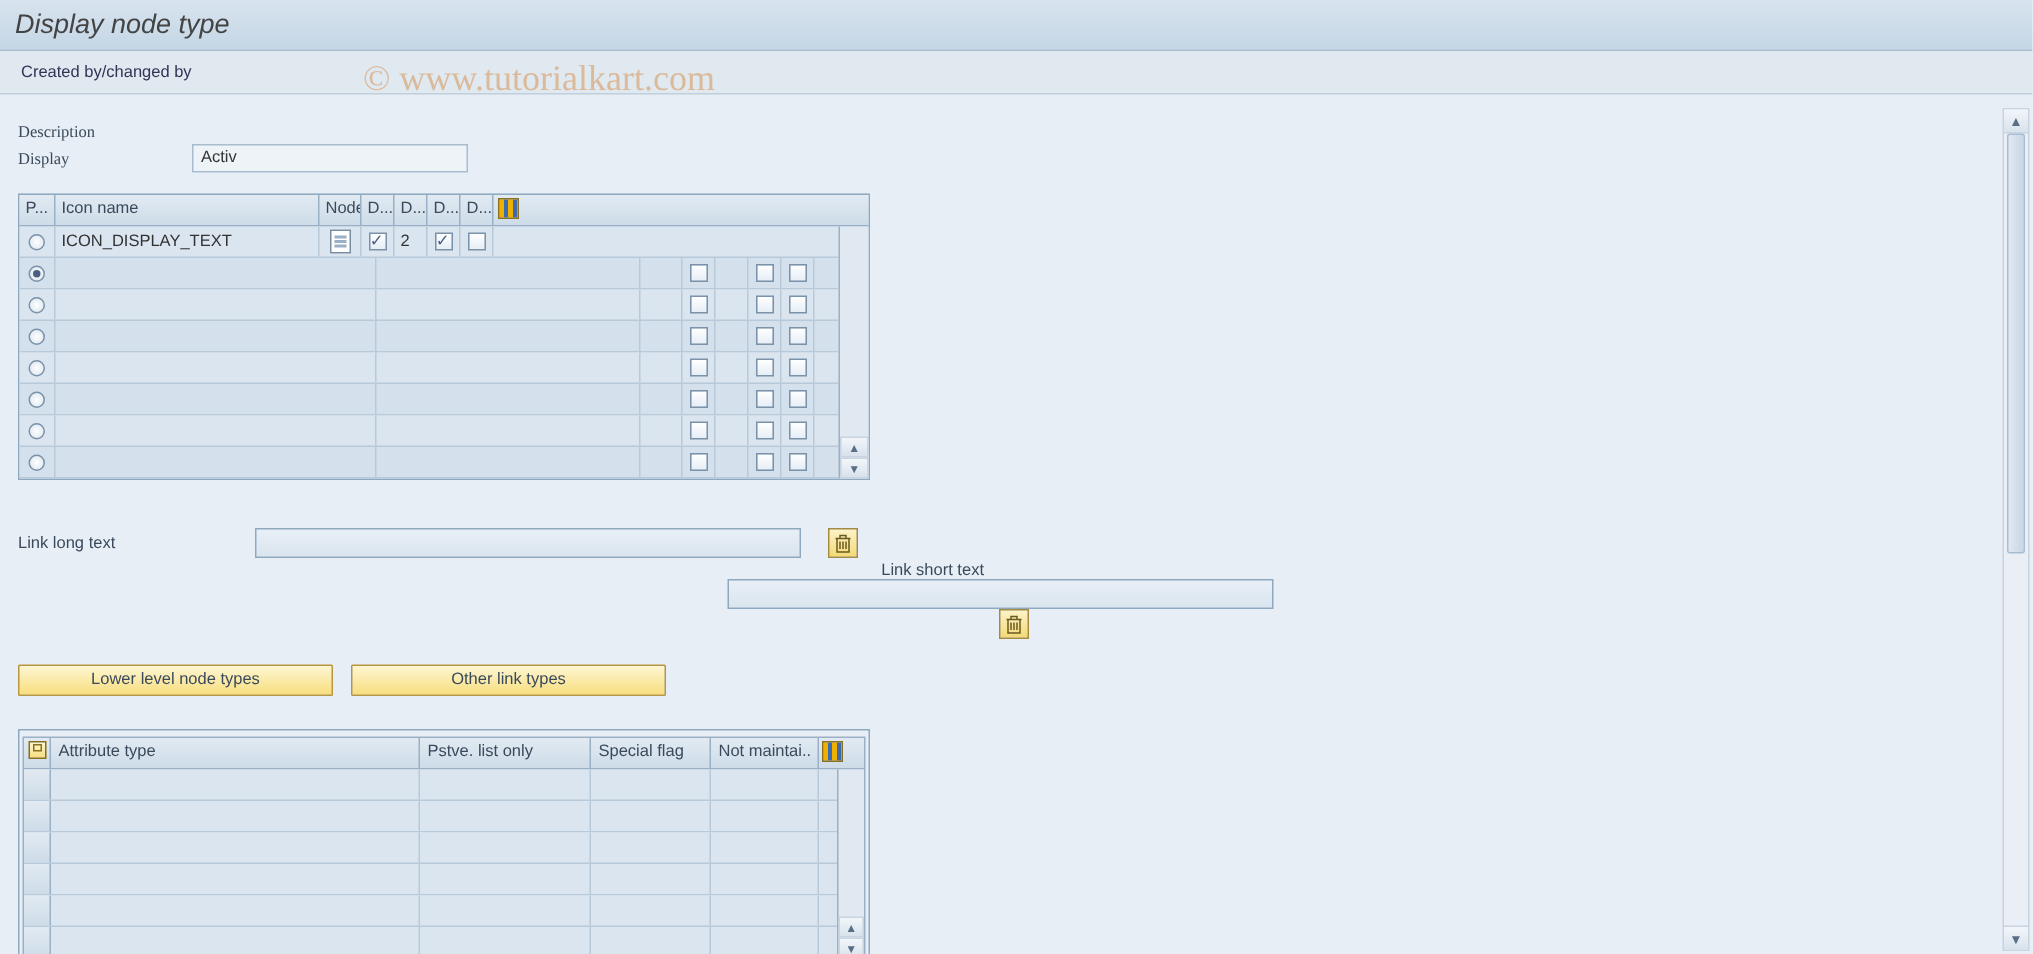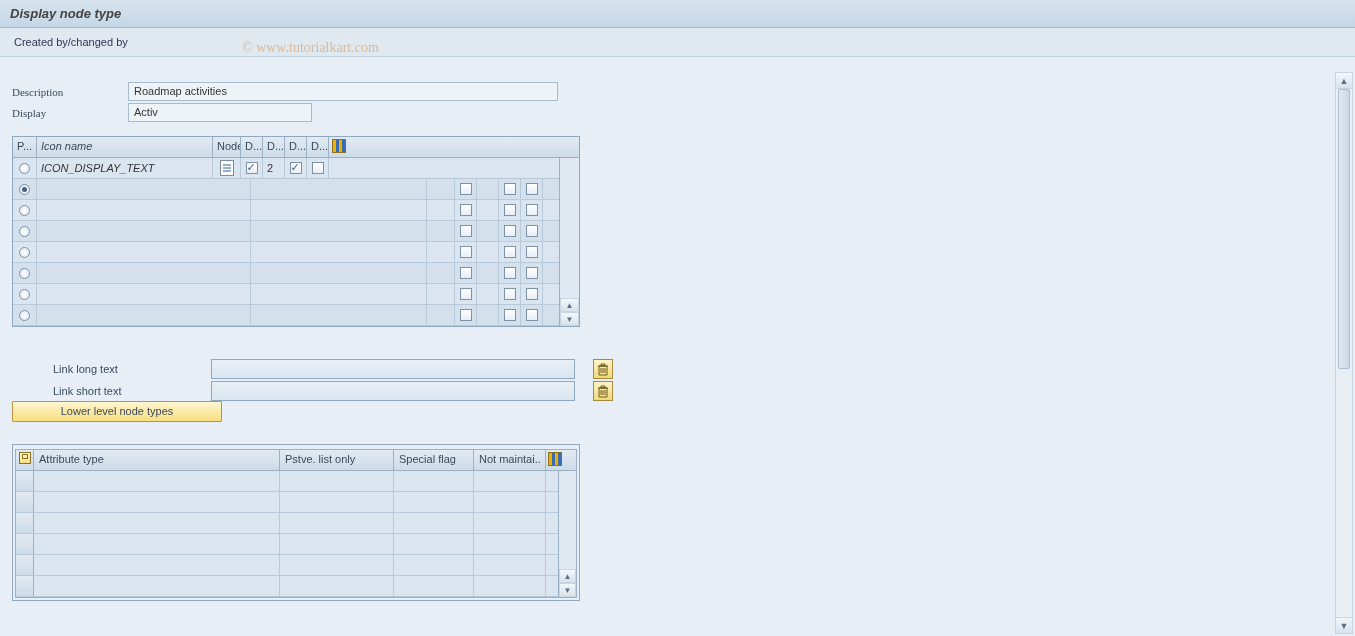--- a/index.html
+++ b/index.html
@@ -10,23 +10,23 @@
       color: #333;
       width: 1355px;
       height: 636px;
       overflow: hidden;
       position: relative;
     }
     .title-bar {
       background: linear-gradient(#d8e4ee, #c4d6e6);
       border-bottom: 1px solid #a8bcd0;
       padding: 6px 10px;
-      font-size: 13px;
+      font-size: 18px;
       font-style: italic;
-      font-weight: bold;
+      font-weight: normal;
       color: #444;
     }
     .toolbar {
       background: #e0e8f0;
       border-bottom: 1px solid #c0d0de;
       padding: 8px 14px;
       font-size: 11px;
       color: #335;
     }
     .toolbar span { cursor: pointer; }
@@ -98,21 +98,21 @@
       border-right: 1px solid #9ab0c6;
       padding: 3px 4px;
       color: #3a4a5c;
       font-size: 11px;
       overflow: hidden;
       white-space: nowrap;
       height: 20px;
     }
     .c-p { width: 24px; }
     .c-link { width: 214px; }
-    .c-iconname { width: 176px; font-style: italic; }
+    .c-iconname { width: 176px; }
     .c-icon { width: 28px; text-align:center; }
     .c-d1 { width: 22px; text-align:center; }
     .c-d2 { width: 22px; text-align:center; }
     .c-d3 { width: 22px; text-align:center; }
     .c-d4 { width: 22px; text-align:center; }
     .c-cfg { width: 20px; text-align:center; padding:2px 0;}
     .tbody-area { display:flex; }
     .tbody { flex: 1; }
     .tscroll { width: 20px; background:#e0e8f2; border-left:1px solid #9ab0c6; position:relative; }
     .tscroll .arrow { position:absolute; left:0; right:0; height:14px; background:linear-gradient(#f2f6fa,#d8e2ec); text-align:center; font-size:8px; color:#5a6f87; line-height:14px; cursor:pointer; border:1px solid #c8d4e0;}
@@ -135,31 +135,31 @@
     .doc-icon {
       width:14px; height:16px; border:1px solid #7a8ea2; background:#fff; position:relative; margin:auto;
     }
     .doc-icon::before{content:""; position:absolute; left:2px; top:3px; right:2px; height:2px; background:#9ab0c6; box-shadow: 0 3px 0 #9ab0c6, 0 6px 0 #9ab0c6;}
     .cfg-icon {
       width:14px; height:14px; background: repeating-linear-gradient(90deg,#f0b000,#f0b000 3px,#3a6ab0 3px,#3a6ab0 6px);
       border:1px solid #8a7020; margin:auto;
     }
 
     .longtext-row { display:flex; align-items:center; margin-top: 32px; }
-    .longtext-row + .longtext-row { margin-top: 2px; }
-    .lt-label { width: 158px; color:#3a4a5c;margin-left:41px; }
+    .longtext-row + .longtext-row { margin-top: 2px; flex-direction: column; }
+    .lt-label { width: 158px; color:#3a4a5c; }
     .lt-input { width: 364px; height: 20px; border:1px solid #8ea8c0; background: linear-gradient(#e8eff6,#dae5ef); }
     .trash {
       width: 20px; height: 20px; margin-left: 18px;
       border:1px solid #a58b40; background: linear-gradient(#fdf3c8,#f3d976);
       display:flex; align-items:center; justify-content:center; cursor:pointer;
     }
     .trash svg { width:12px; height:14px; }
 
-    .btn-row { display:flex; gap: 12px; margin-top: 0; }
+    .btn-row { display:flex; gap: 12px; margin-top: 17px; }
     .gold-btn {
       width: 210px; height: 21px;
       background: linear-gradient(#fef6d2,#f7de7e);
       border: 1px solid #b89640;
       color: #3a4a5c;
       text-align:center; line-height: 19px;
       cursor:pointer; border-radius:1px;
     }
 
     .groupbox {
@@ -188,21 +188,21 @@
     .ascroll { width:18px; background:#e0e8f2; border-left:1px solid #9ab0c6; position:relative;}
     .ascroll .arrow { position:absolute; left:0; right:0; height:14px; background:linear-gradient(#f2f6fa,#d8e2ec); text-align:center; font-size:8px; color:#5a6f87; line-height:14px; cursor:pointer; border:1px solid #c8d4e0;}
     .ascroll .arrow.up{ bottom:14px;}
     .ascroll .arrow.down{ bottom:0;}
     .sel-icon { width:12px; height:12px; margin:auto; border:1px solid #8a7020; background: linear-gradient(#fef6d2,#f7de7e); position:relative;}
     .sel-icon::after{content:""; position:absolute; left:2px; right:2px; top:1px; height:3px; border:1px solid #8a7020;}
 
     .watermark {
       position: absolute;
       top: 40px; left: 242px;
-      font-size: 14px;
+      font-size: 24px;
       color: rgba(210,130,50,0.45);
       font-family: Georgia, serif;
       pointer-events: none;
       font-weight: 500;
     }
   </style>
 </head>
 <body>
 
 <div class="title-bar">
@@ -211,21 +211,20 @@
 <div class="toolbar">
   <span>Created by/changed by</span>
 </div>
 
 <div class="watermark">© www.tutorialkart.com</div>
 
 <div class="content-area">
 
   <div class="field-row">
     <div class="field-label">Description</div>
-    <div class="field-input w430">Roadmap activities</div>
   </div>
   <div class="field-row">
     <div class="field-label">Display</div>
     <div class="field-input w180">Activ</div>
   </div>
 
   <div class="table-wrap">
     <div class="thead">
       <div class="th c-p">P...</div>
       <div class="th c-iconname">Icon name</div>
@@ -409,20 +408,21 @@
     <div class="trash">
       <svg viewBox="0 0 12 14">
           <path d="M2 4h8v9H2z M4 2h4v2H4z M1 4h10" fill="none" stroke="#6a5a20" stroke-width="1"></path>
           <path d="M4 6v5M6 6v5M8 6v5" stroke="#6a5a20" stroke-width="1"></path>
         </svg>
     </div>
   </div>
 
   <div class="btn-row">
     <div class="gold-btn">Lower level node types</div>
+    <div class="gold-btn">Other link types</div>
   </div>
 
   <div class="groupbox">
     <div class="attr-table">
       <div class="attr-head">
         <div class="ah a-sel">
             <div class="sel-icon"></div>
           </div>
         <div class="ah a-type">Attribute type</div>
         <div class="ah a-pst">Pstve. list only</div>

